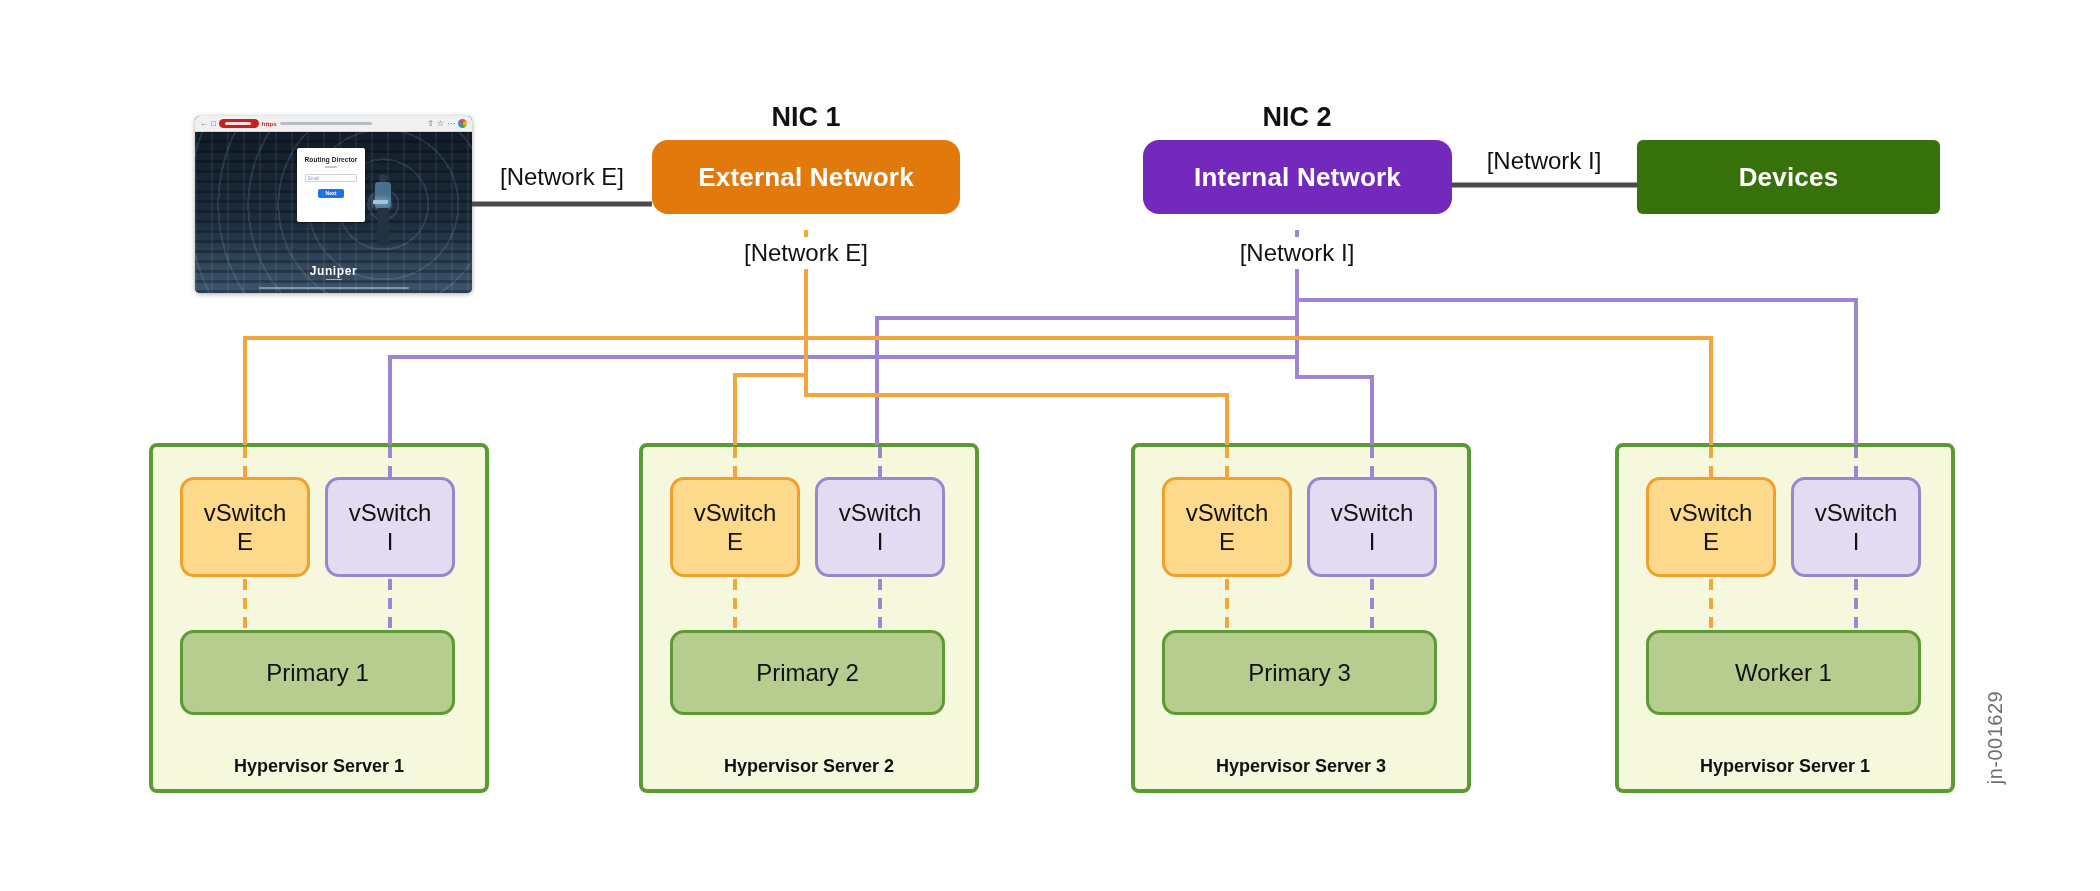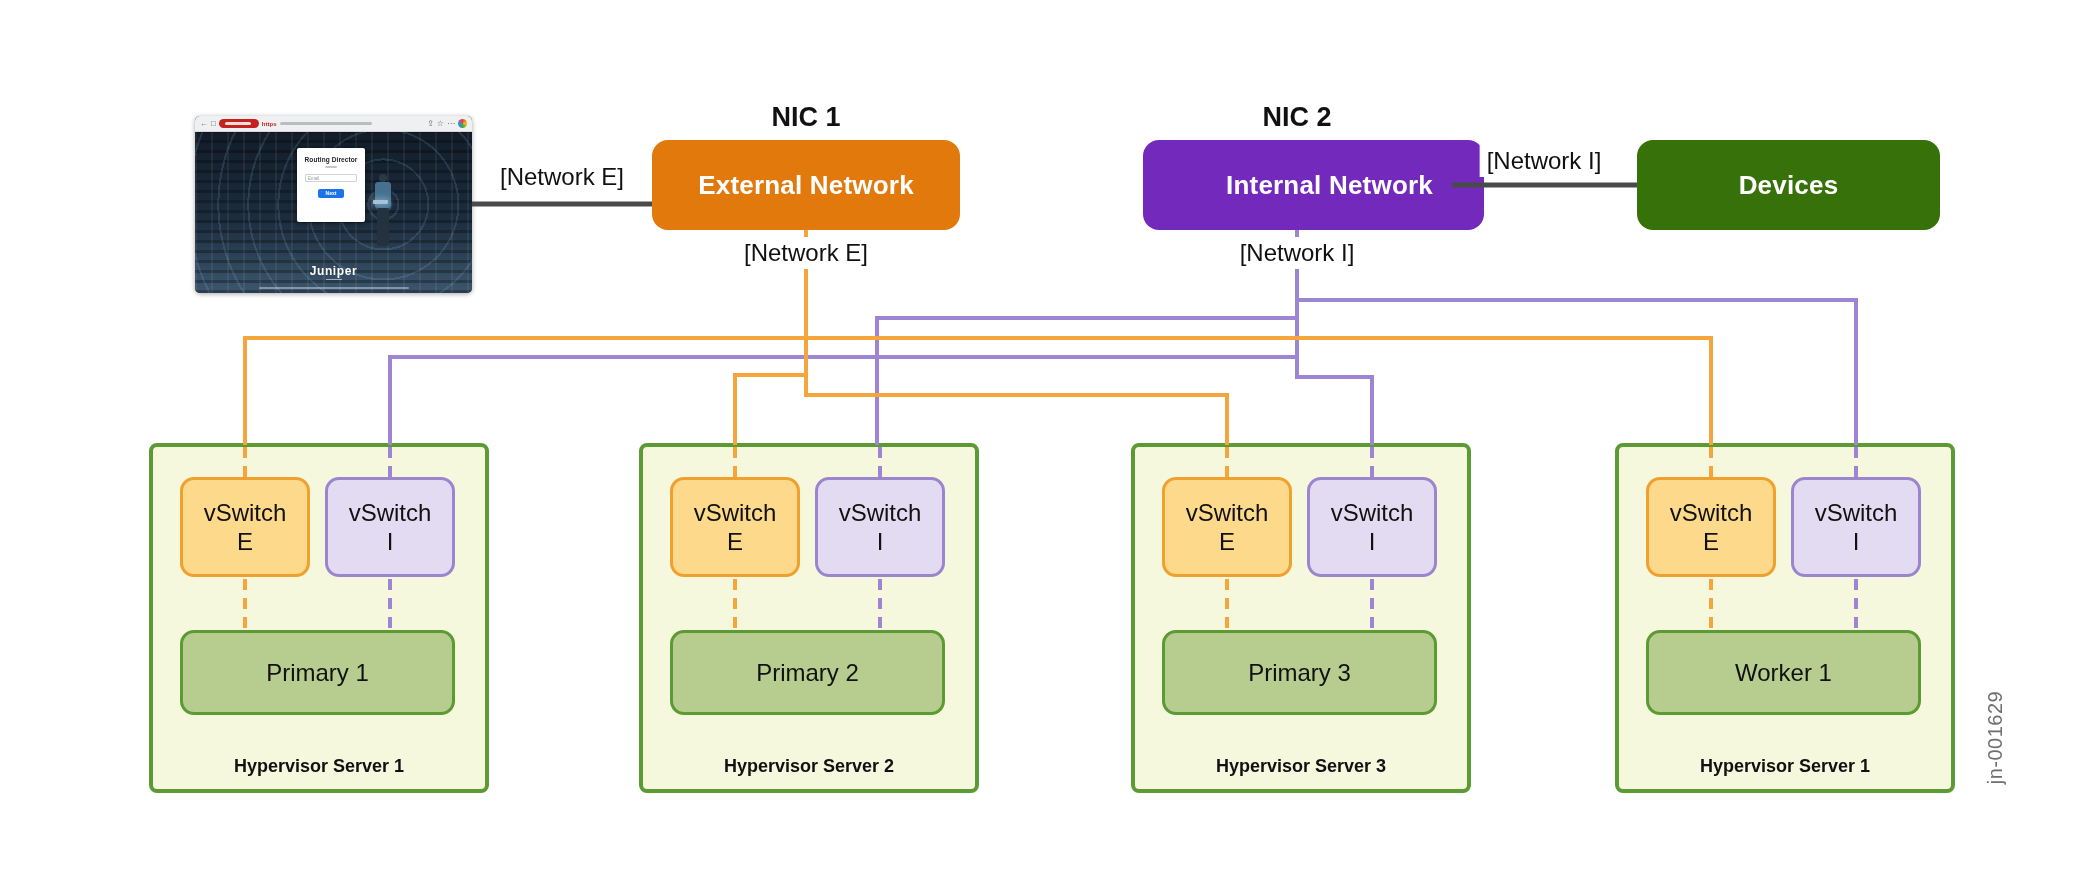--- a/index.html
+++ b/index.html
@@ -11,25 +11,25 @@
 
   
   svg.wires{position:absolute;left:0;top:0;z-index:3;pointer-events:none;}
   .w-gray{stroke:var(--link-gray);stroke-width:5;fill:none;}
   .w-o{stroke:var(--line-orange);stroke-width:4;fill:none;}
   .w-p{stroke:var(--line-purple);stroke-width:4;fill:none;}
   .dash-o{stroke:var(--line-orange);stroke-width:4;fill:none;stroke-dasharray:11 8;}
   .dash-p{stroke:var(--line-purple);stroke-width:4;fill:none;stroke-dasharray:11 8;}
 
   
-  .netbox{z-index:2;height:90px;border-radius:16px;display:flex;align-items:center;justify-content:center;
+  .netbox{z-index:2;height:74px;border-radius:16px;display:flex;align-items:center;justify-content:center;
           color:#fff;font-size:26px;font-weight:bold;letter-spacing:.2px;}
   .netbox.external{background:var(--orange);}
-  .netbox.internal{background:var(--purple);padding-left:32px;}
-  .netbox.devices{background:var(--green-dark);}
+  .netbox.internal{background:var(--purple);}
+  .netbox.devices{background:var(--green-dark);border-radius:6px;}
 
   .nic-label{z-index:4;transform:translate(-50%,-50%);font-size:27px;font-weight:bold;white-space:nowrap;}
   .net-label{z-index:4;transform:translate(-50%,-50%);font-size:24px;font-weight:500;white-space:nowrap;
              background:#fff;padding:2px 7px;}
 
   
   .server{z-index:1;width:340px;height:350px;box-sizing:border-box;border:4px solid var(--srv-border);
           border-radius:8px;background:var(--srv-fill);}
   .vswitch{position:absolute;width:130px;height:100px;box-sizing:border-box;border-radius:14px;
            display:flex;flex-direction:column;align-items:center;justify-content:center;

